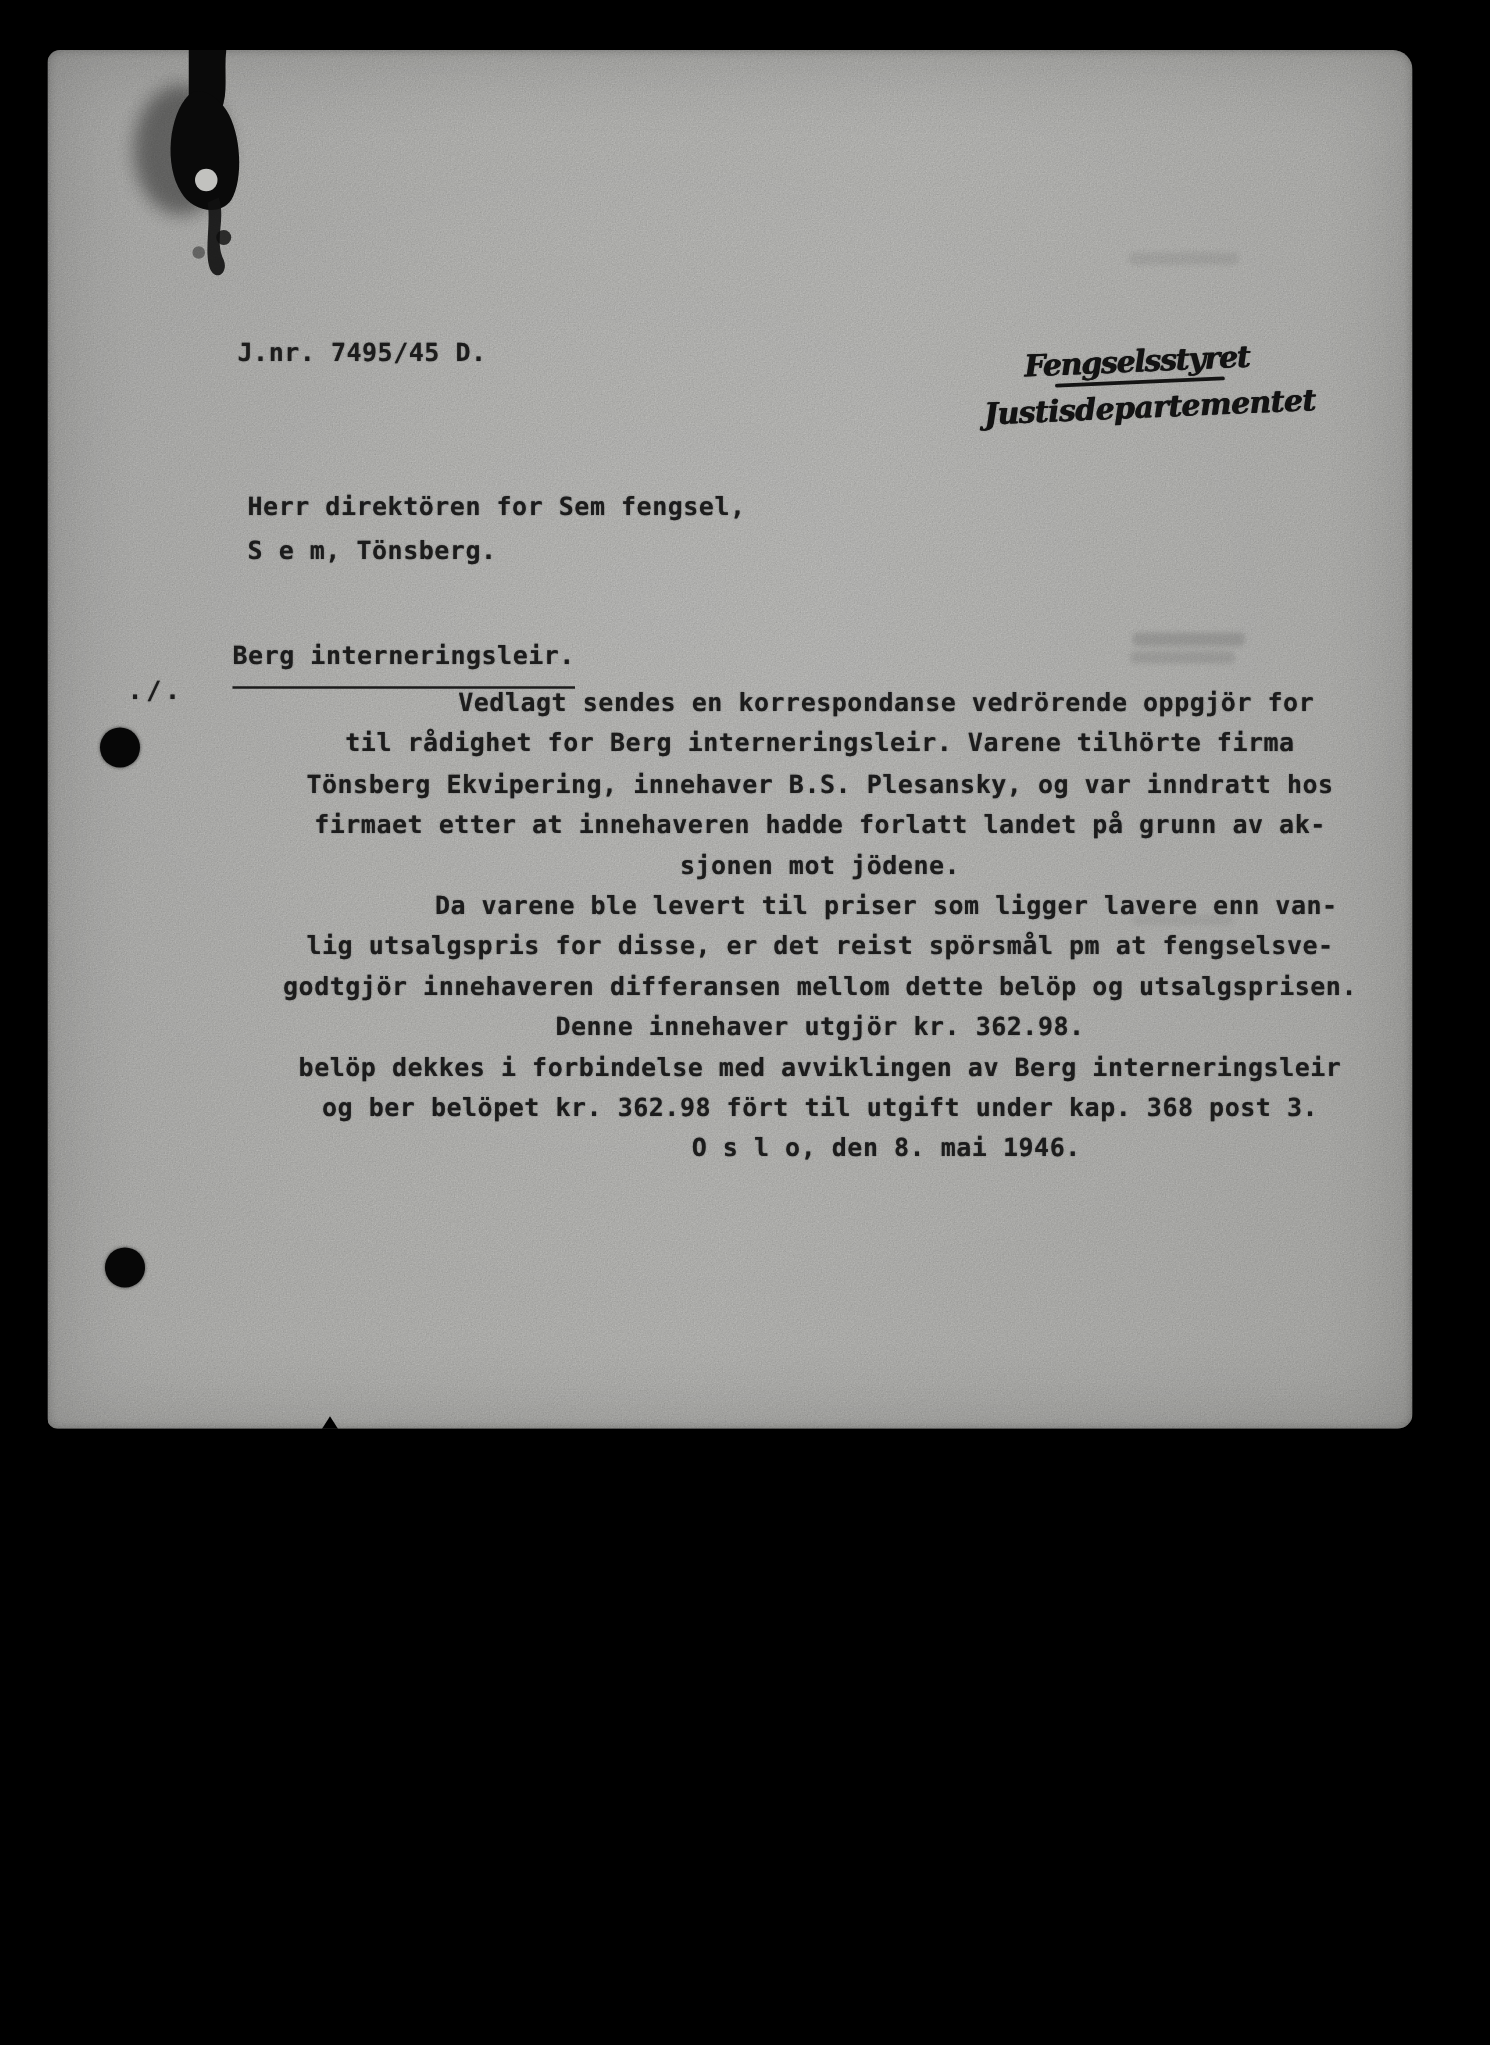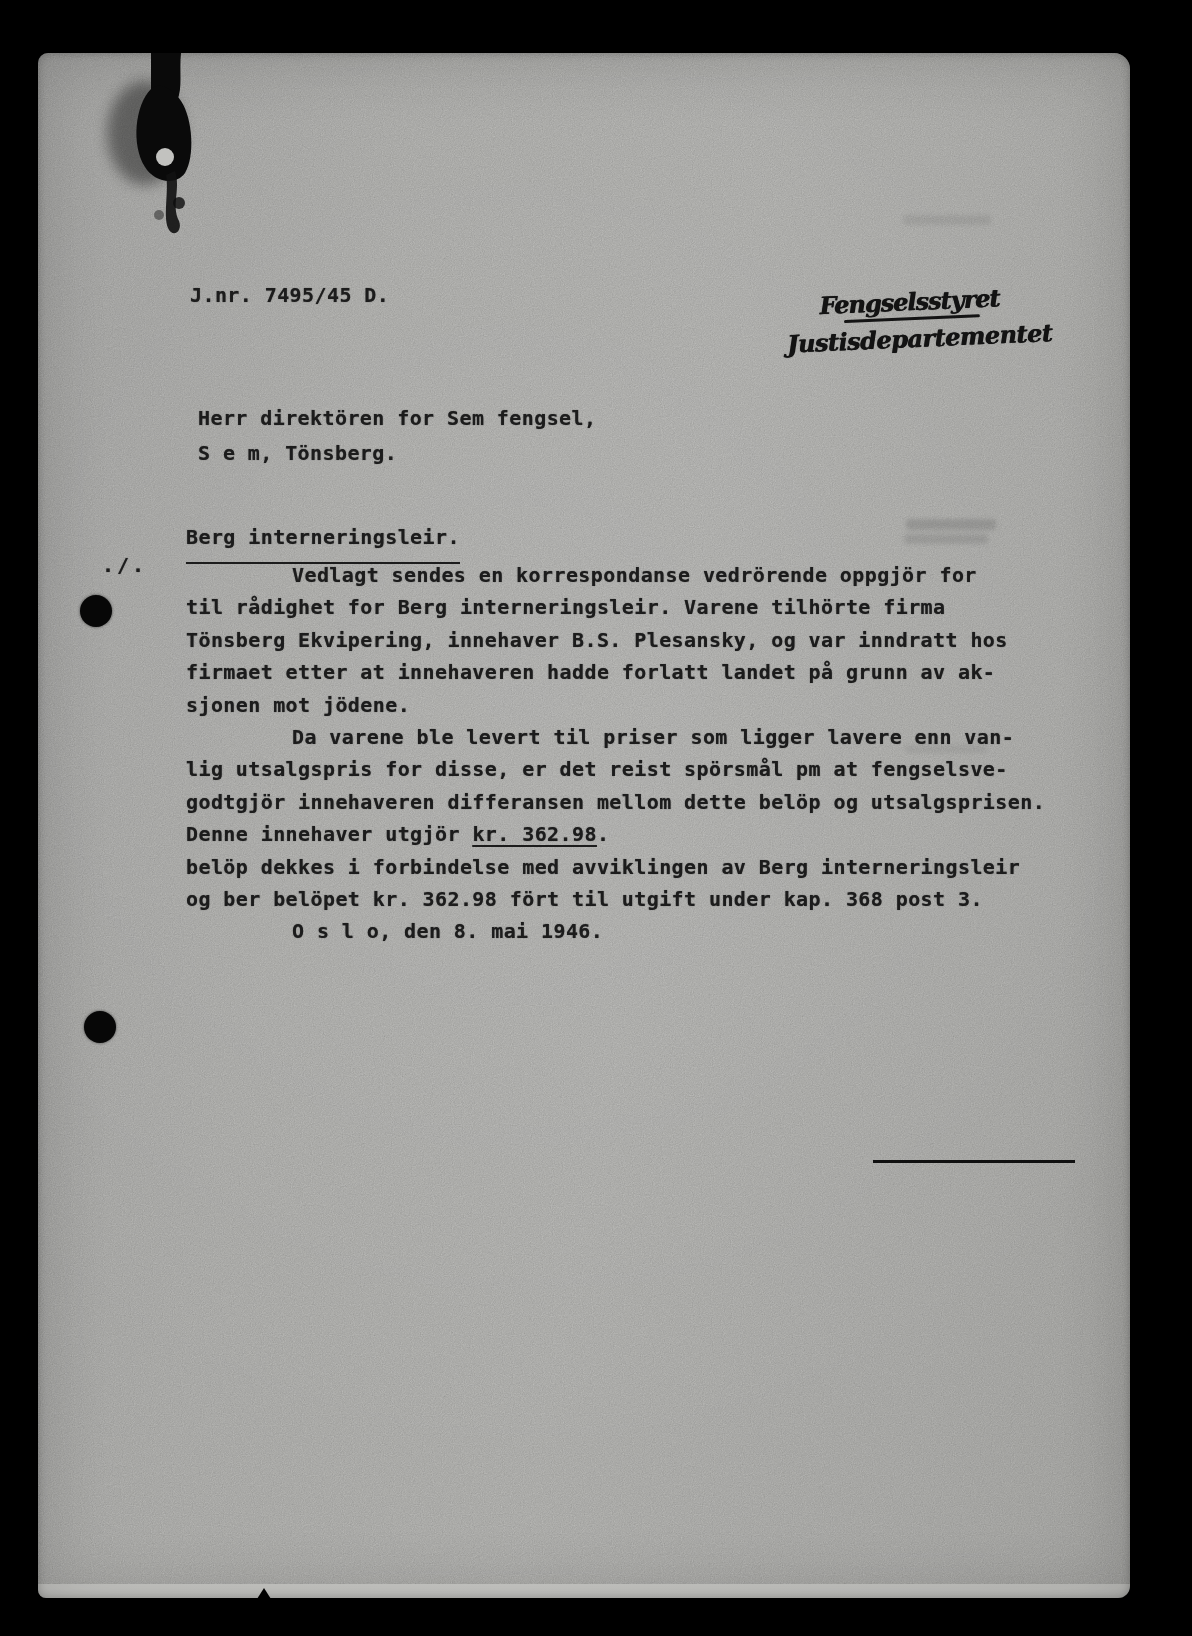--- a/index.html
+++ b/index.html
@@ -7,22 +7,22 @@
   .stage {
     position: relative;
     width: 1192px;
     height: 1636px;
     background: #000000;
     overflow: hidden;
     font-family: "DejaVu Sans Mono", "Liberation Mono", monospace;
   }
   .paper {
     position: absolute;
-    left: 38px; top: 53px;
-    width: 1092px; height: 1545px;
+    left: 38px; top: 40px;
+    width: 1092px; height: 1103px;
     background:
       radial-gradient(ellipse 120% 90% at 45% 40%, rgba(255,255,255,0.10), rgba(0,0,0,0) 60%),
       linear-gradient(100deg, #bcbcba 0%, #c6c6c3 28%, #c9c9c6 55%, #c3c3c0 82%, #bdbdba 100%);
     border-radius: 10px 16px 12px 8px;
     box-shadow: inset 0 0 70px rgba(0,0,0,0.16), inset 0 0 8px rgba(0,0,0,0.25);
     overflow: hidden;
   }
   .noise { position: absolute; inset: 0; opacity: 0.55; pointer-events: none; }
 
   
@@ -36,24 +36,23 @@
     text-shadow: 0 0 1px rgba(25,25,25,0.65);
   }
   .jnr { left: 152px; top: 230px; }
   .recipient { left: 160px; top: 348px; line-height: 35px; }
   .heading {
     left: 148px; top: 472px;
     border-bottom: 2px solid #1c1c1c;
     padding-bottom: 13px;
   }
   .body-block { left: 148px; top: 506px; line-height: 32.4px; width: 940px; }
-  .tline { white-space: nowrap; }
+  .tline { white-space: nowrap; text-align: center; }
   .tline.indent { padding-left: 106px; }
   .tline .u {
-    text-decoration: underline;
     text-decoration-thickness: 2px;
     text-underline-offset: 4px;
   }
   .enclosure { left: 64px; top: 500px; font-size: 20px; letter-spacing: 3px; }
 
   
   .endorsement {
     position: absolute;
     left: 748px; top: 234px;
     width: 260px;

